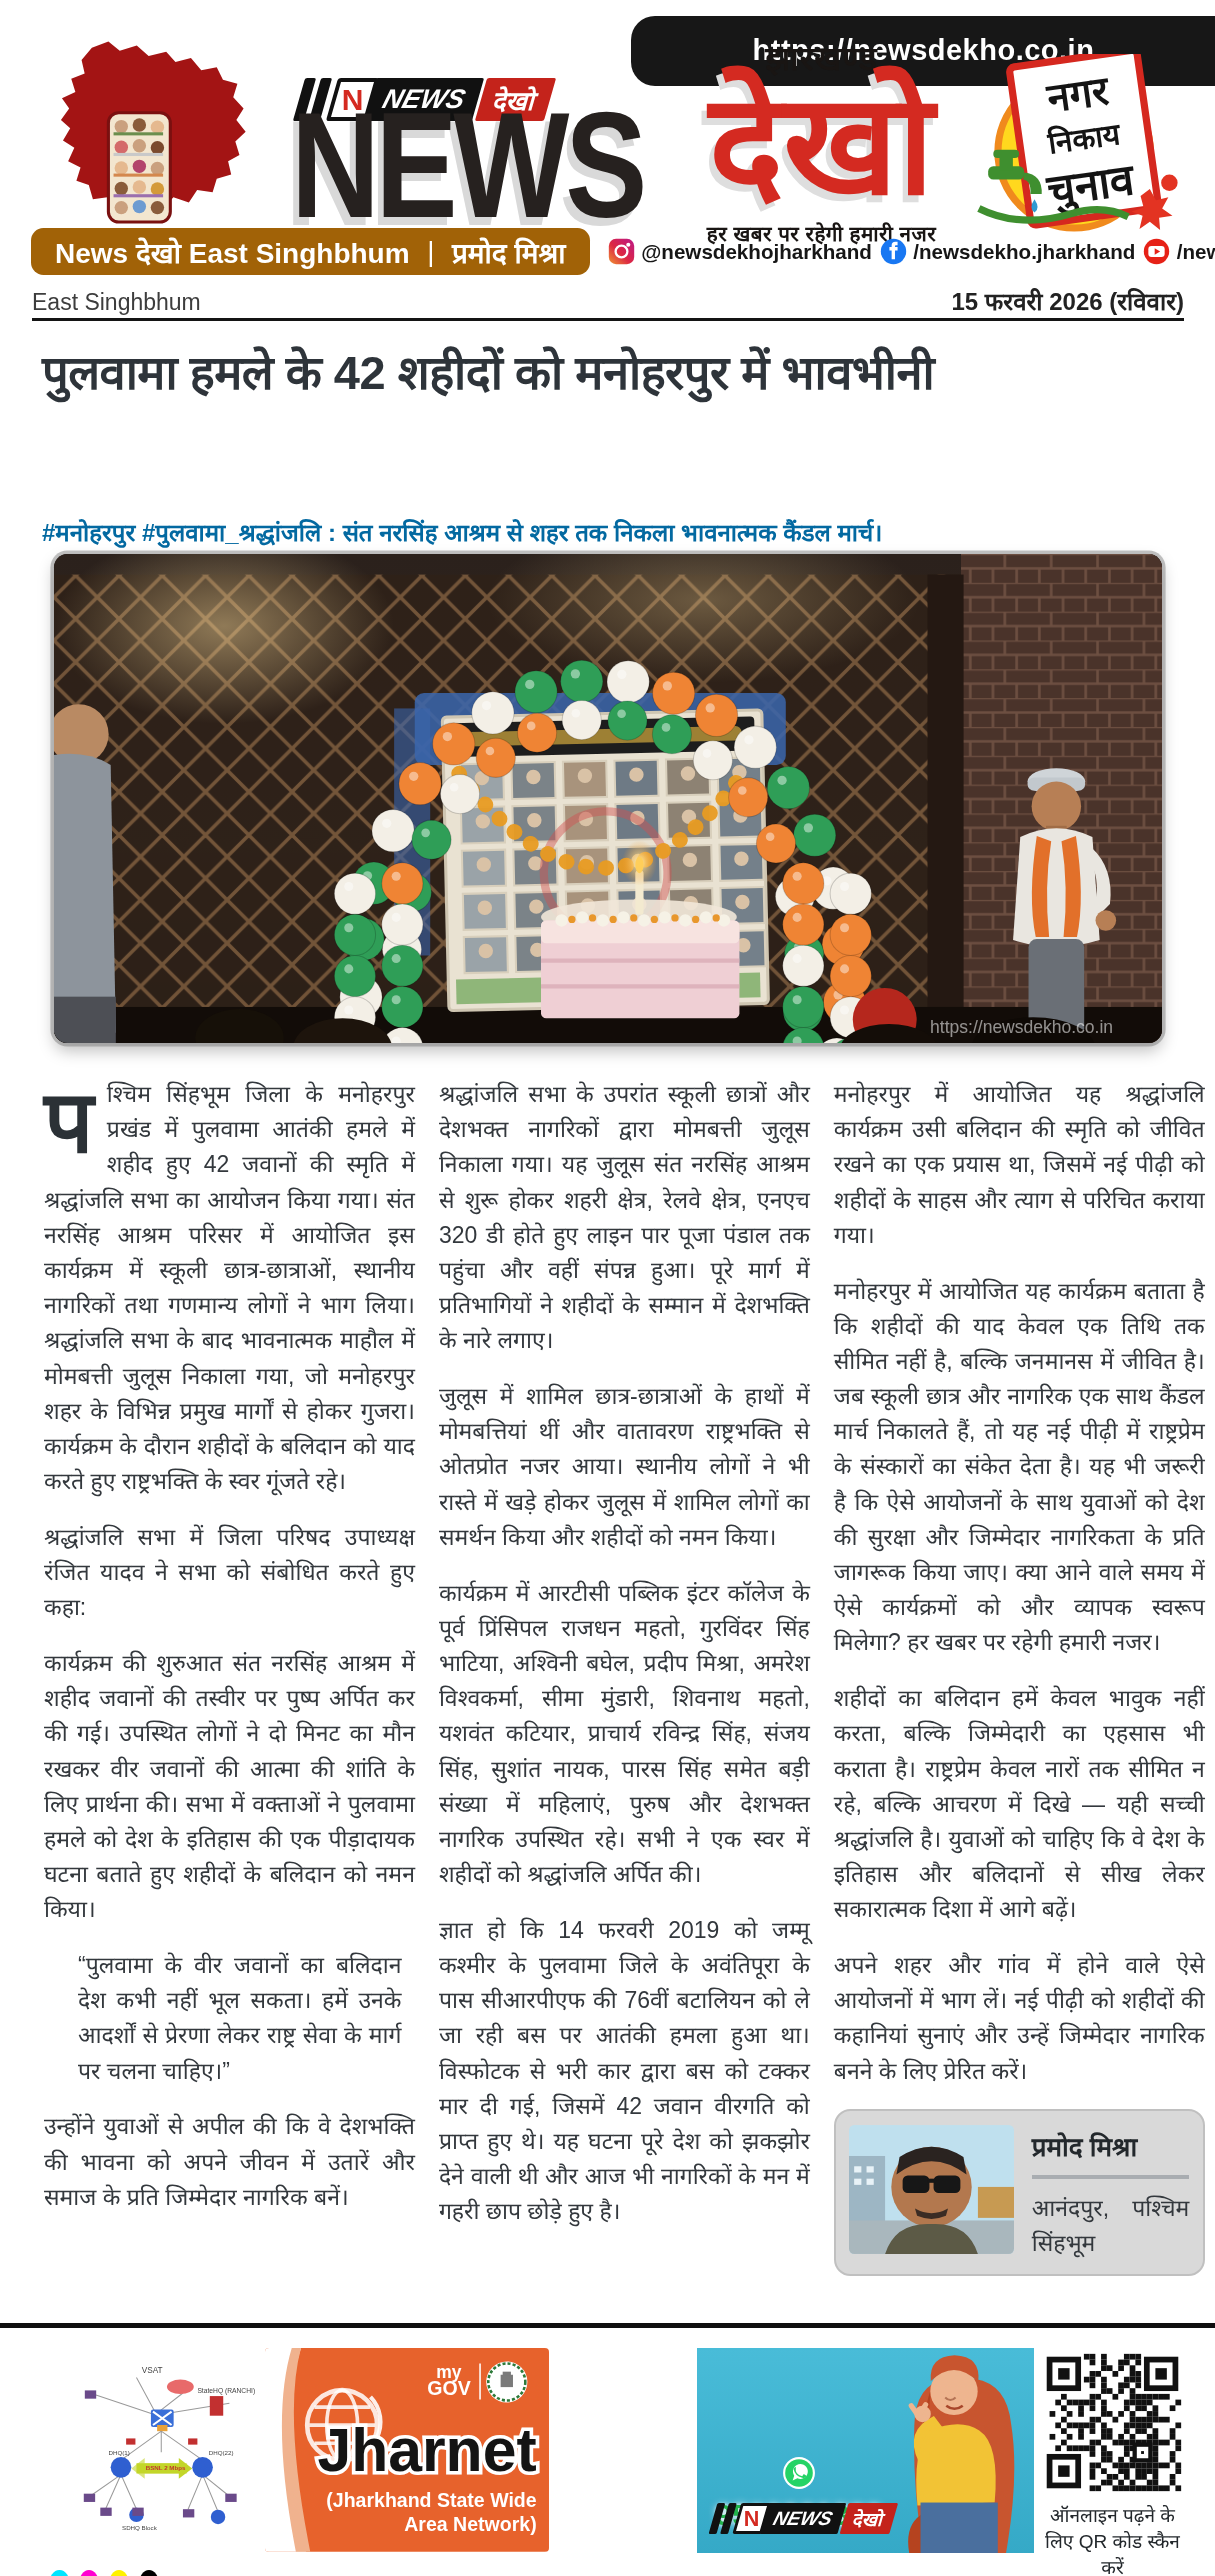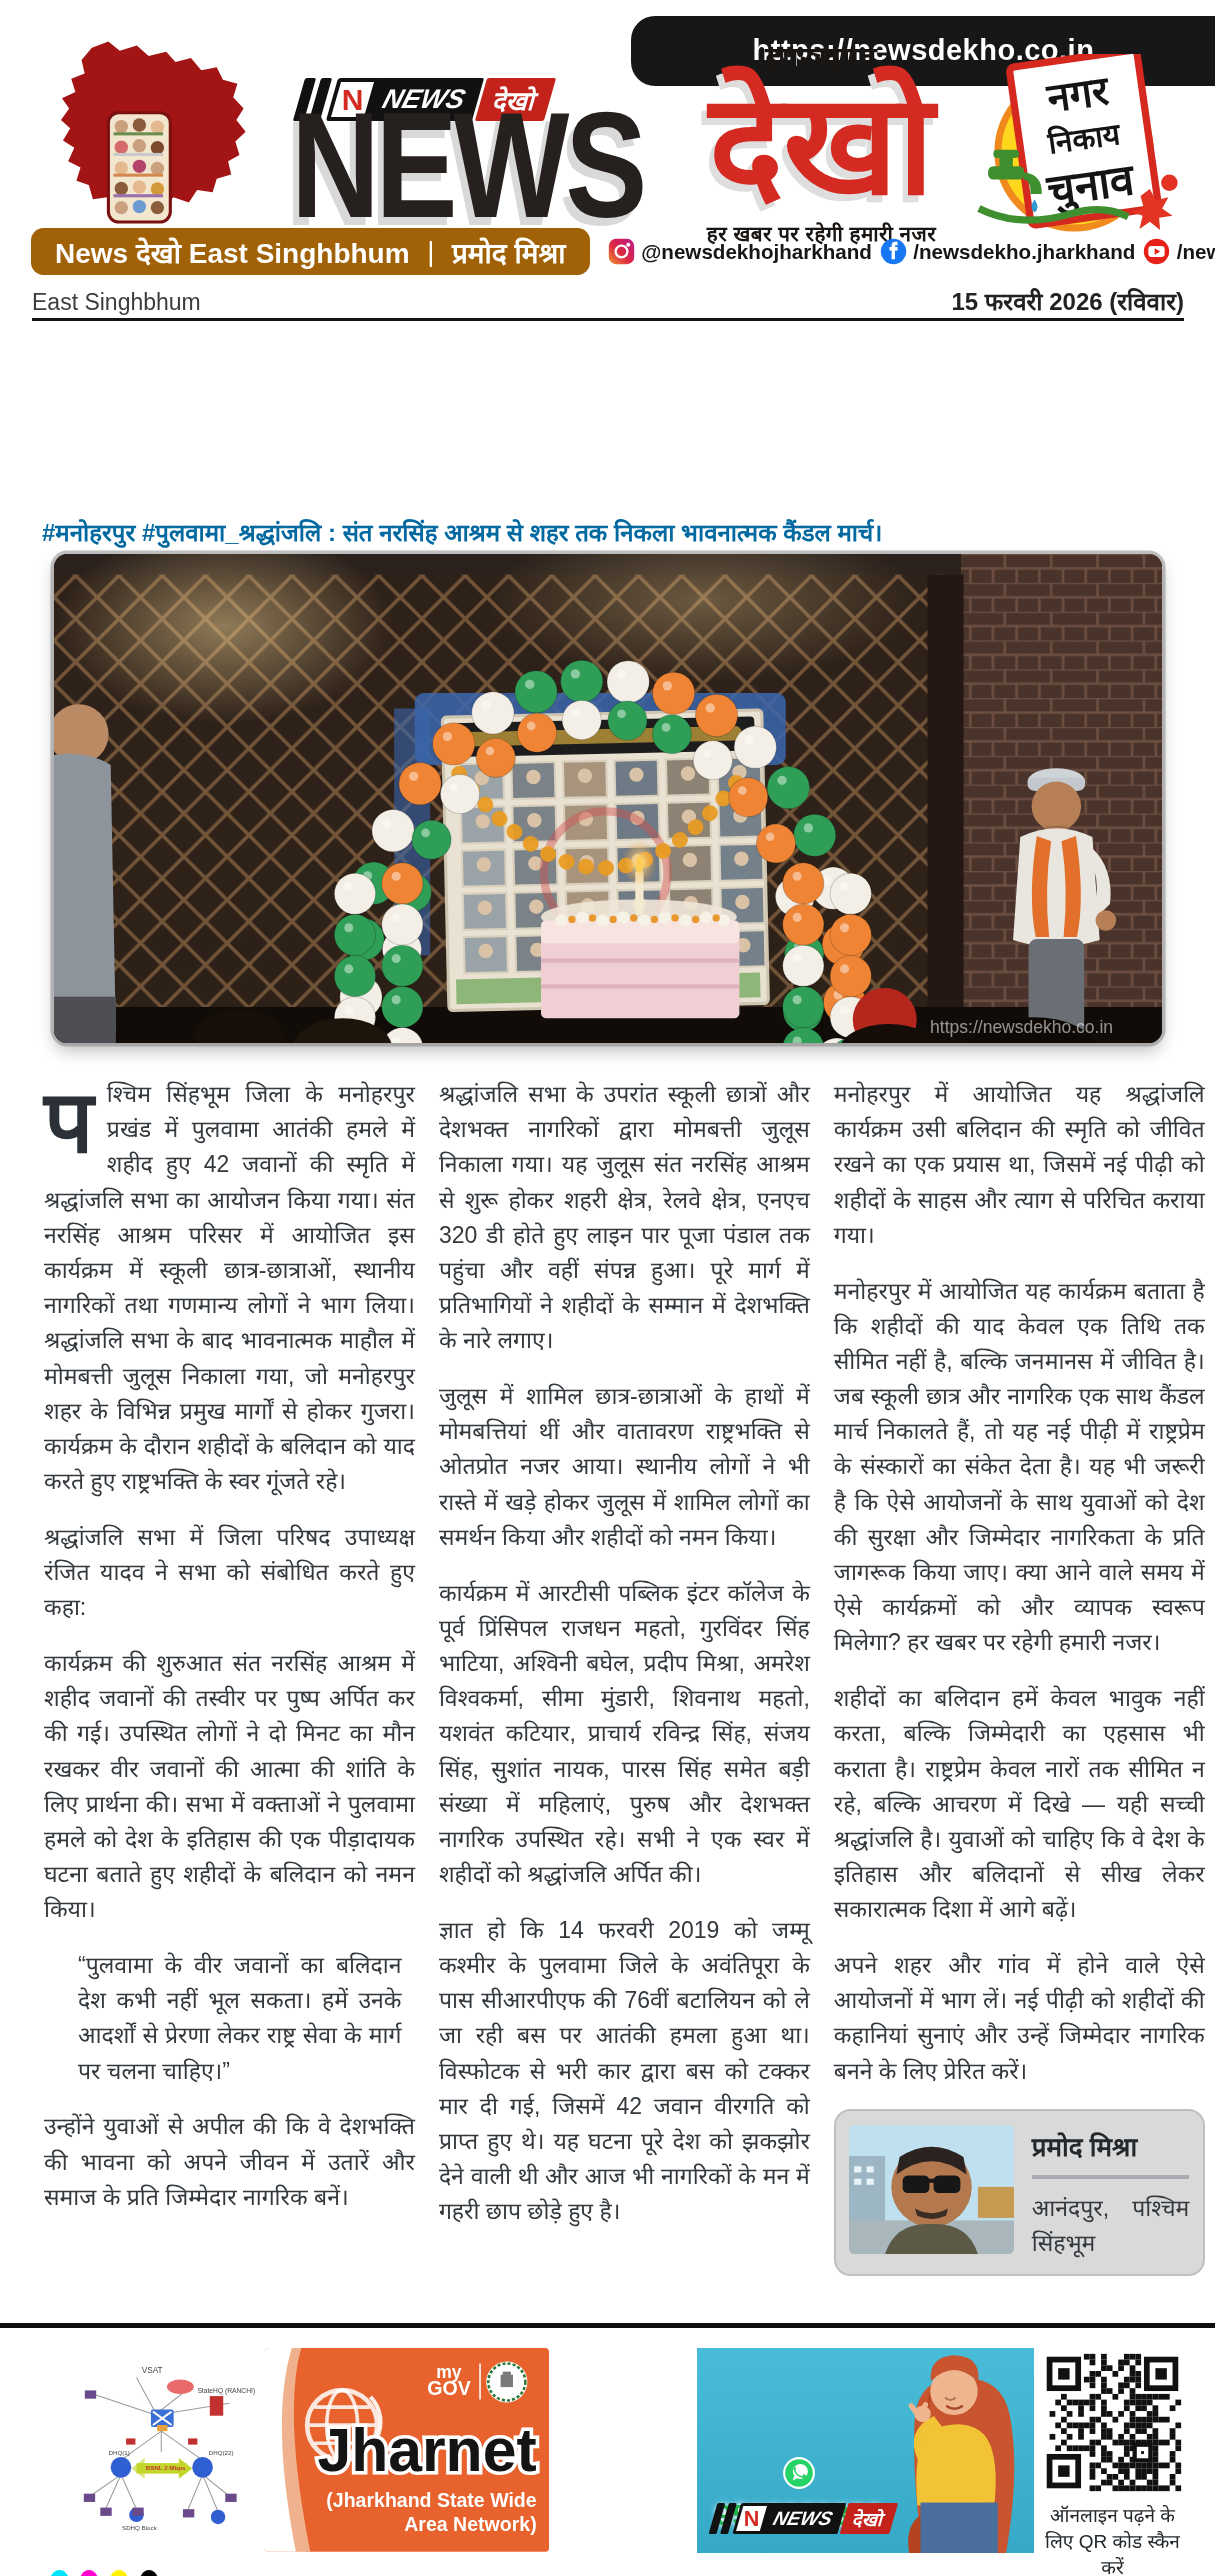--- a/index.html
+++ b/index.html
@@ -218,20 +218,21 @@
     </div>
   </div>
 
   <div class="dateline">
     <span class="region">East Singhbhum</span>
     <span class="date">15 फरवरी 2026 (रविवार)</span>
   </div>
   <div class="rule1"></div>
 
   <h1 class="headline" style="margin:0;">
+    <div>पुलवामा हमले के 42 शहीदों को मनोहरपुर में भावभीनी</div>
   </h1>
   <div class="subhead">#मनोहरपुर #पुलवामा_श्रद्धांजलि : संत नरसिंह आश्रम से शहर तक निकला भावनात्मक कैंडल मार्च।</div>
 
   <figure class="photo" style="margin:0;">
     <svg viewBox="0 0 2150 950" preserveAspectRatio="none">
       <defs>
         <linearGradient id="bgg" x1="0" y1="0" x2="0" y2="1">
           <stop offset="0" stop-color="#2b211c"></stop>
             <stop offset=".6" stop-color="#33261e"></stop>
             <stop offset="1" stop-color="#17100c"></stop>

